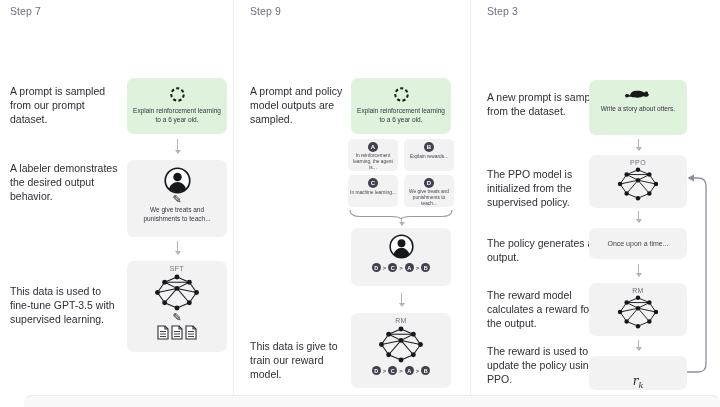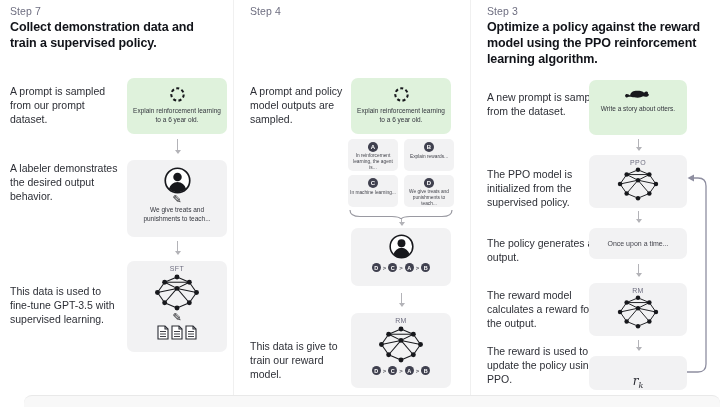--- a/index.html
+++ b/index.html
@@ -104,21 +104,20 @@
   </defs>
 </svg>
 
 <div class="stage">
 
   <div class="divider-v" style="left:233px"></div>
   <div class="divider-v" style="left:470px"></div>
   <div class="bottom-strip"></div>
 
   <div class="step-label" style="left:10px; top:5px">Step 7</div>
-  <div class="col-title" style="left:10px; top:19px; width:200px">Collect demonstration data and train a supervised policy.</div>
 
   <div class="caption" style="left:10px; top:84px; width:112px">A prompt is sampled from our prompt dataset.</div>
   <div class="caption" style="left:10px; top:161px; width:112px">A labeler demonstrates the desired output behavior.</div>
   <div class="caption" style="left:10px; top:284px; width:112px">This data is used to fine-tune GPT-3.5 with supervised learning.</div>
 
   <div class="box box-green" style="left:127px; top:78px; width:100px; height:56px; padding-top:8px">
     <svg class="icon" width="17" height="17">
         <use href="#sym-dashed-circle"></use>
       </svg>
     <div class="box-small-text" style="margin-top:4px">Explain reinforcement learning to a 6 year old.</div>
@@ -148,21 +147,21 @@
         </svg>
       <svg class="icon" width="12" height="15">
           <use href="#sym-doc"></use>
         </svg>
       <svg class="icon" width="12" height="15">
           <use href="#sym-doc"></use>
         </svg>
     </div>
   </div>
 
-  <div class="step-label" style="left:250px; top:5px">Step 4</div>
+  <div class="step-label" style="left:250px; top:5px">Step 9</div>
 
   <div class="caption" style="left:250px; top:84px; width:100px">A prompt and policy model outputs are sampled.</div>
   <div class="caption" style="left:250px; top:339px; width:106px">This data is give to train our reward model.</div>
 
   <div class="box box-green" style="left:351px; top:78px; width:100px; height:56px; padding-top:8px">
     <svg class="icon" width="17" height="17">
         <use href="#sym-dashed-circle"></use>
       </svg>
     <div class="box-small-text" style="margin-top:4px">Explain reinforcement learning to a 6 year old.</div>
   </div>
@@ -216,21 +215,20 @@
       <span class="chip-sep">&gt;</span>
       <div class="chip">C</div>
       <span class="chip-sep">&gt;</span>
       <div class="chip">A</div>
       <span class="chip-sep">&gt;</span>
       <div class="chip">B</div>
     </div>
   </div>
 
   <div class="step-label" style="left:487px; top:5px">Step 3</div>
-  <div class="col-title" style="left:487px; top:19px; width:218px">Optimize a policy against the reward model using the PPO reinforcement learning algorithm.</div>
 
   <div class="caption" style="left:487px; top:90px; width:118px">A new prompt is sampled from the dataset.</div>
   <div class="caption" style="left:487px; top:167px; width:118px">The PPO model is initialized from the supervised policy.</div>
   <div class="caption" style="left:487px; top:236px; width:118px">The policy generates an output.</div>
   <div class="caption" style="left:487px; top:288px; width:118px">The reward model calculates a reward for the output.</div>
   <div class="caption" style="left:487px; top:344px; width:118px">The reward is used to update the policy using PPO.</div>
 
   <div class="box box-green" style="left:589px; top:80px; width:98px; height:55px; padding-top:8px">
     <svg class="icon" width="28" height="13">
         <use href="#sym-otter"></use>

